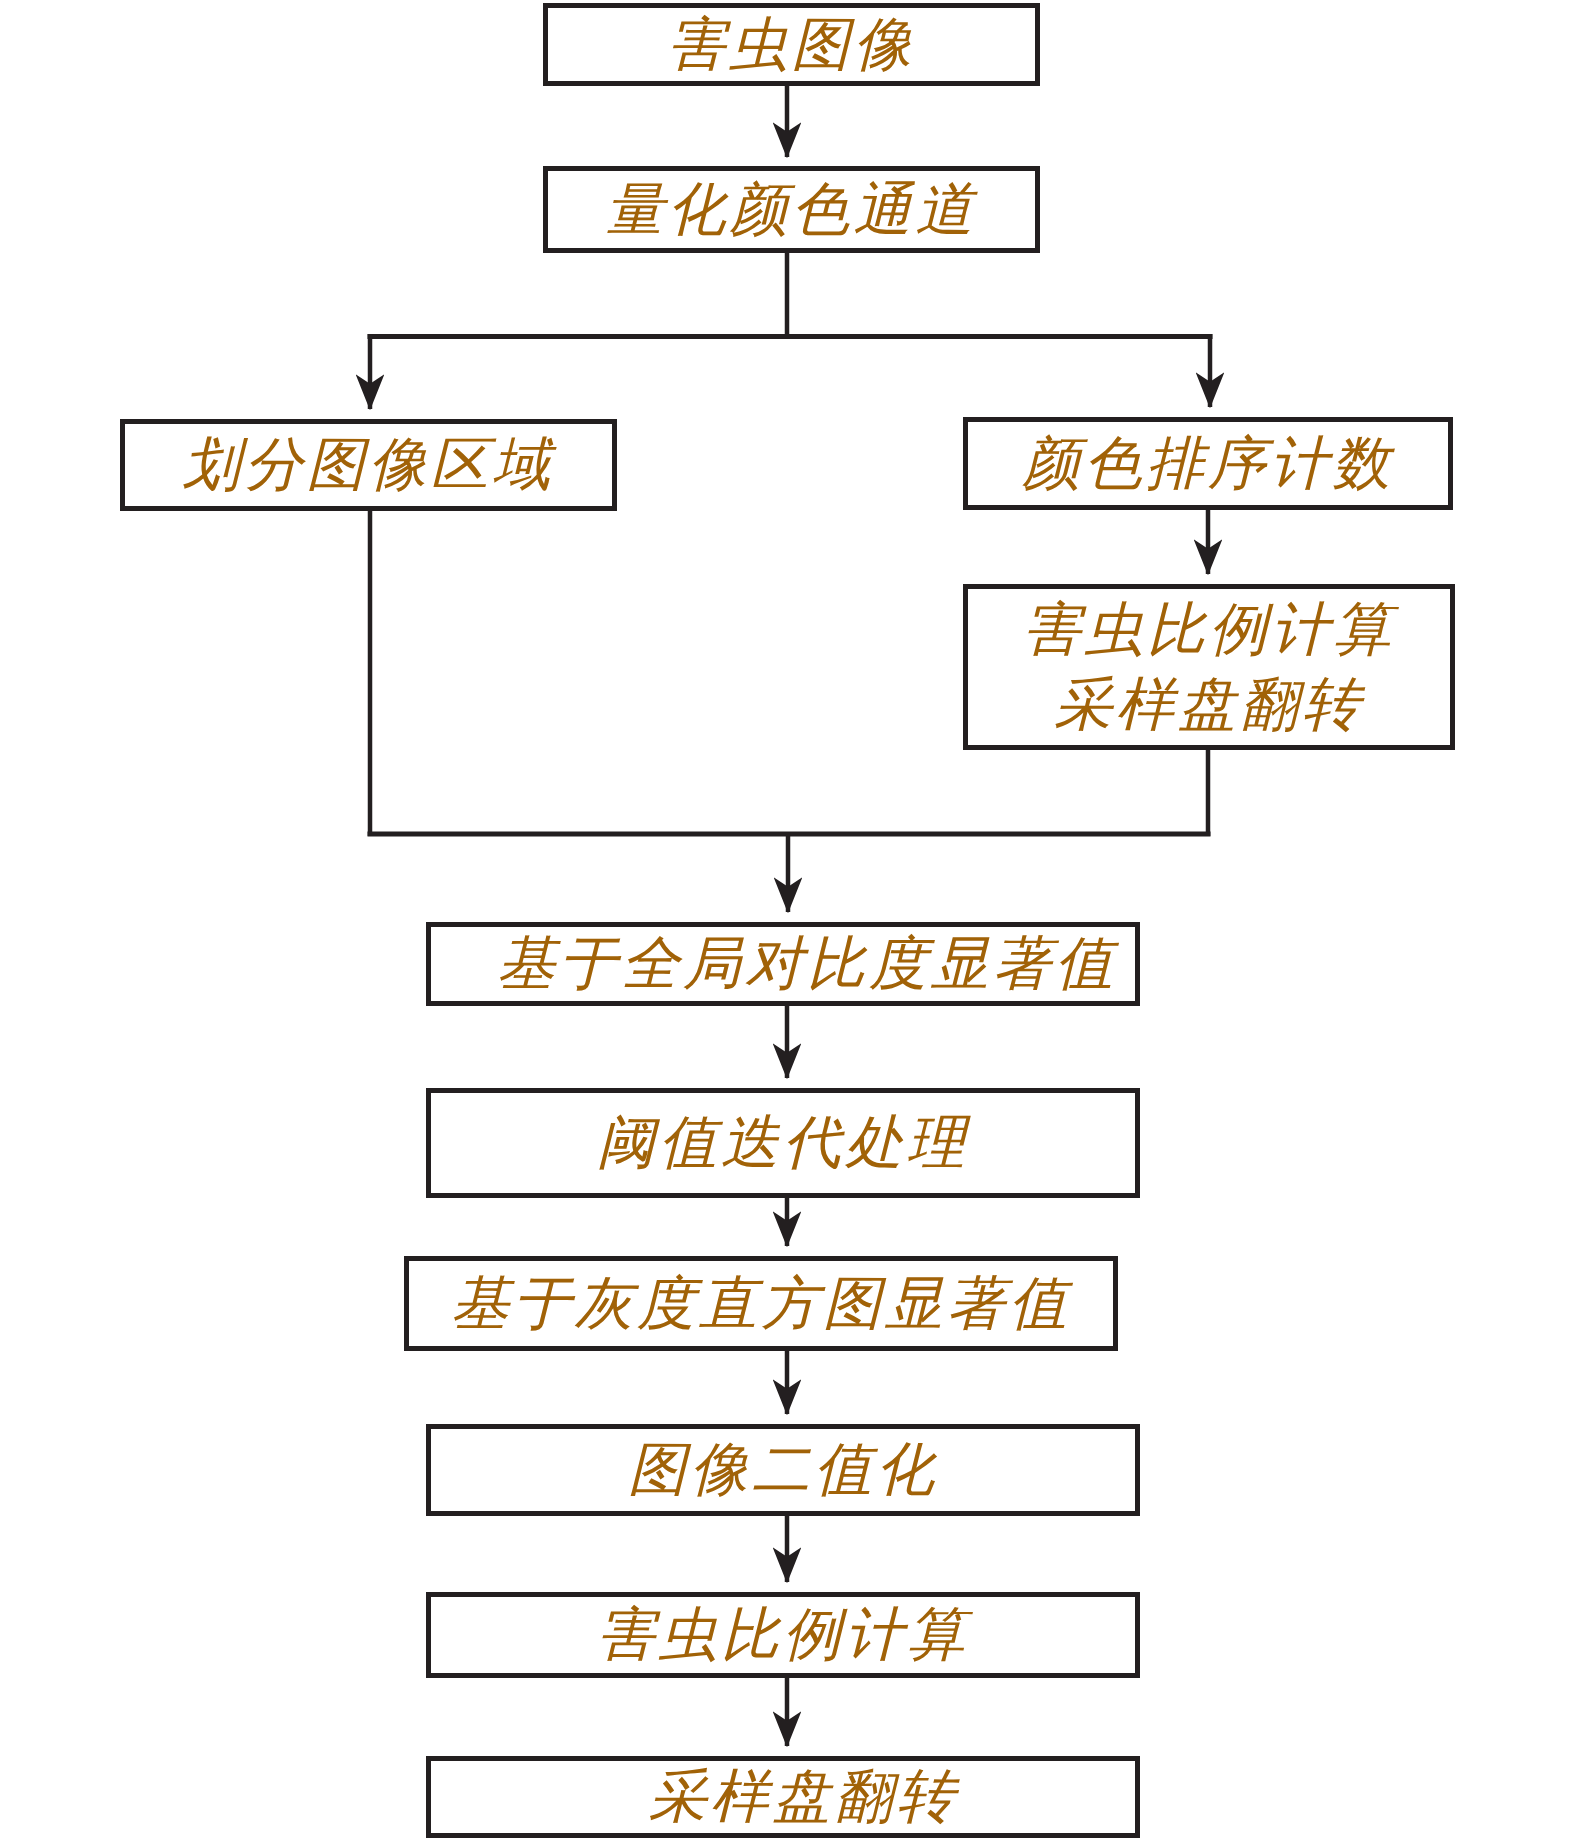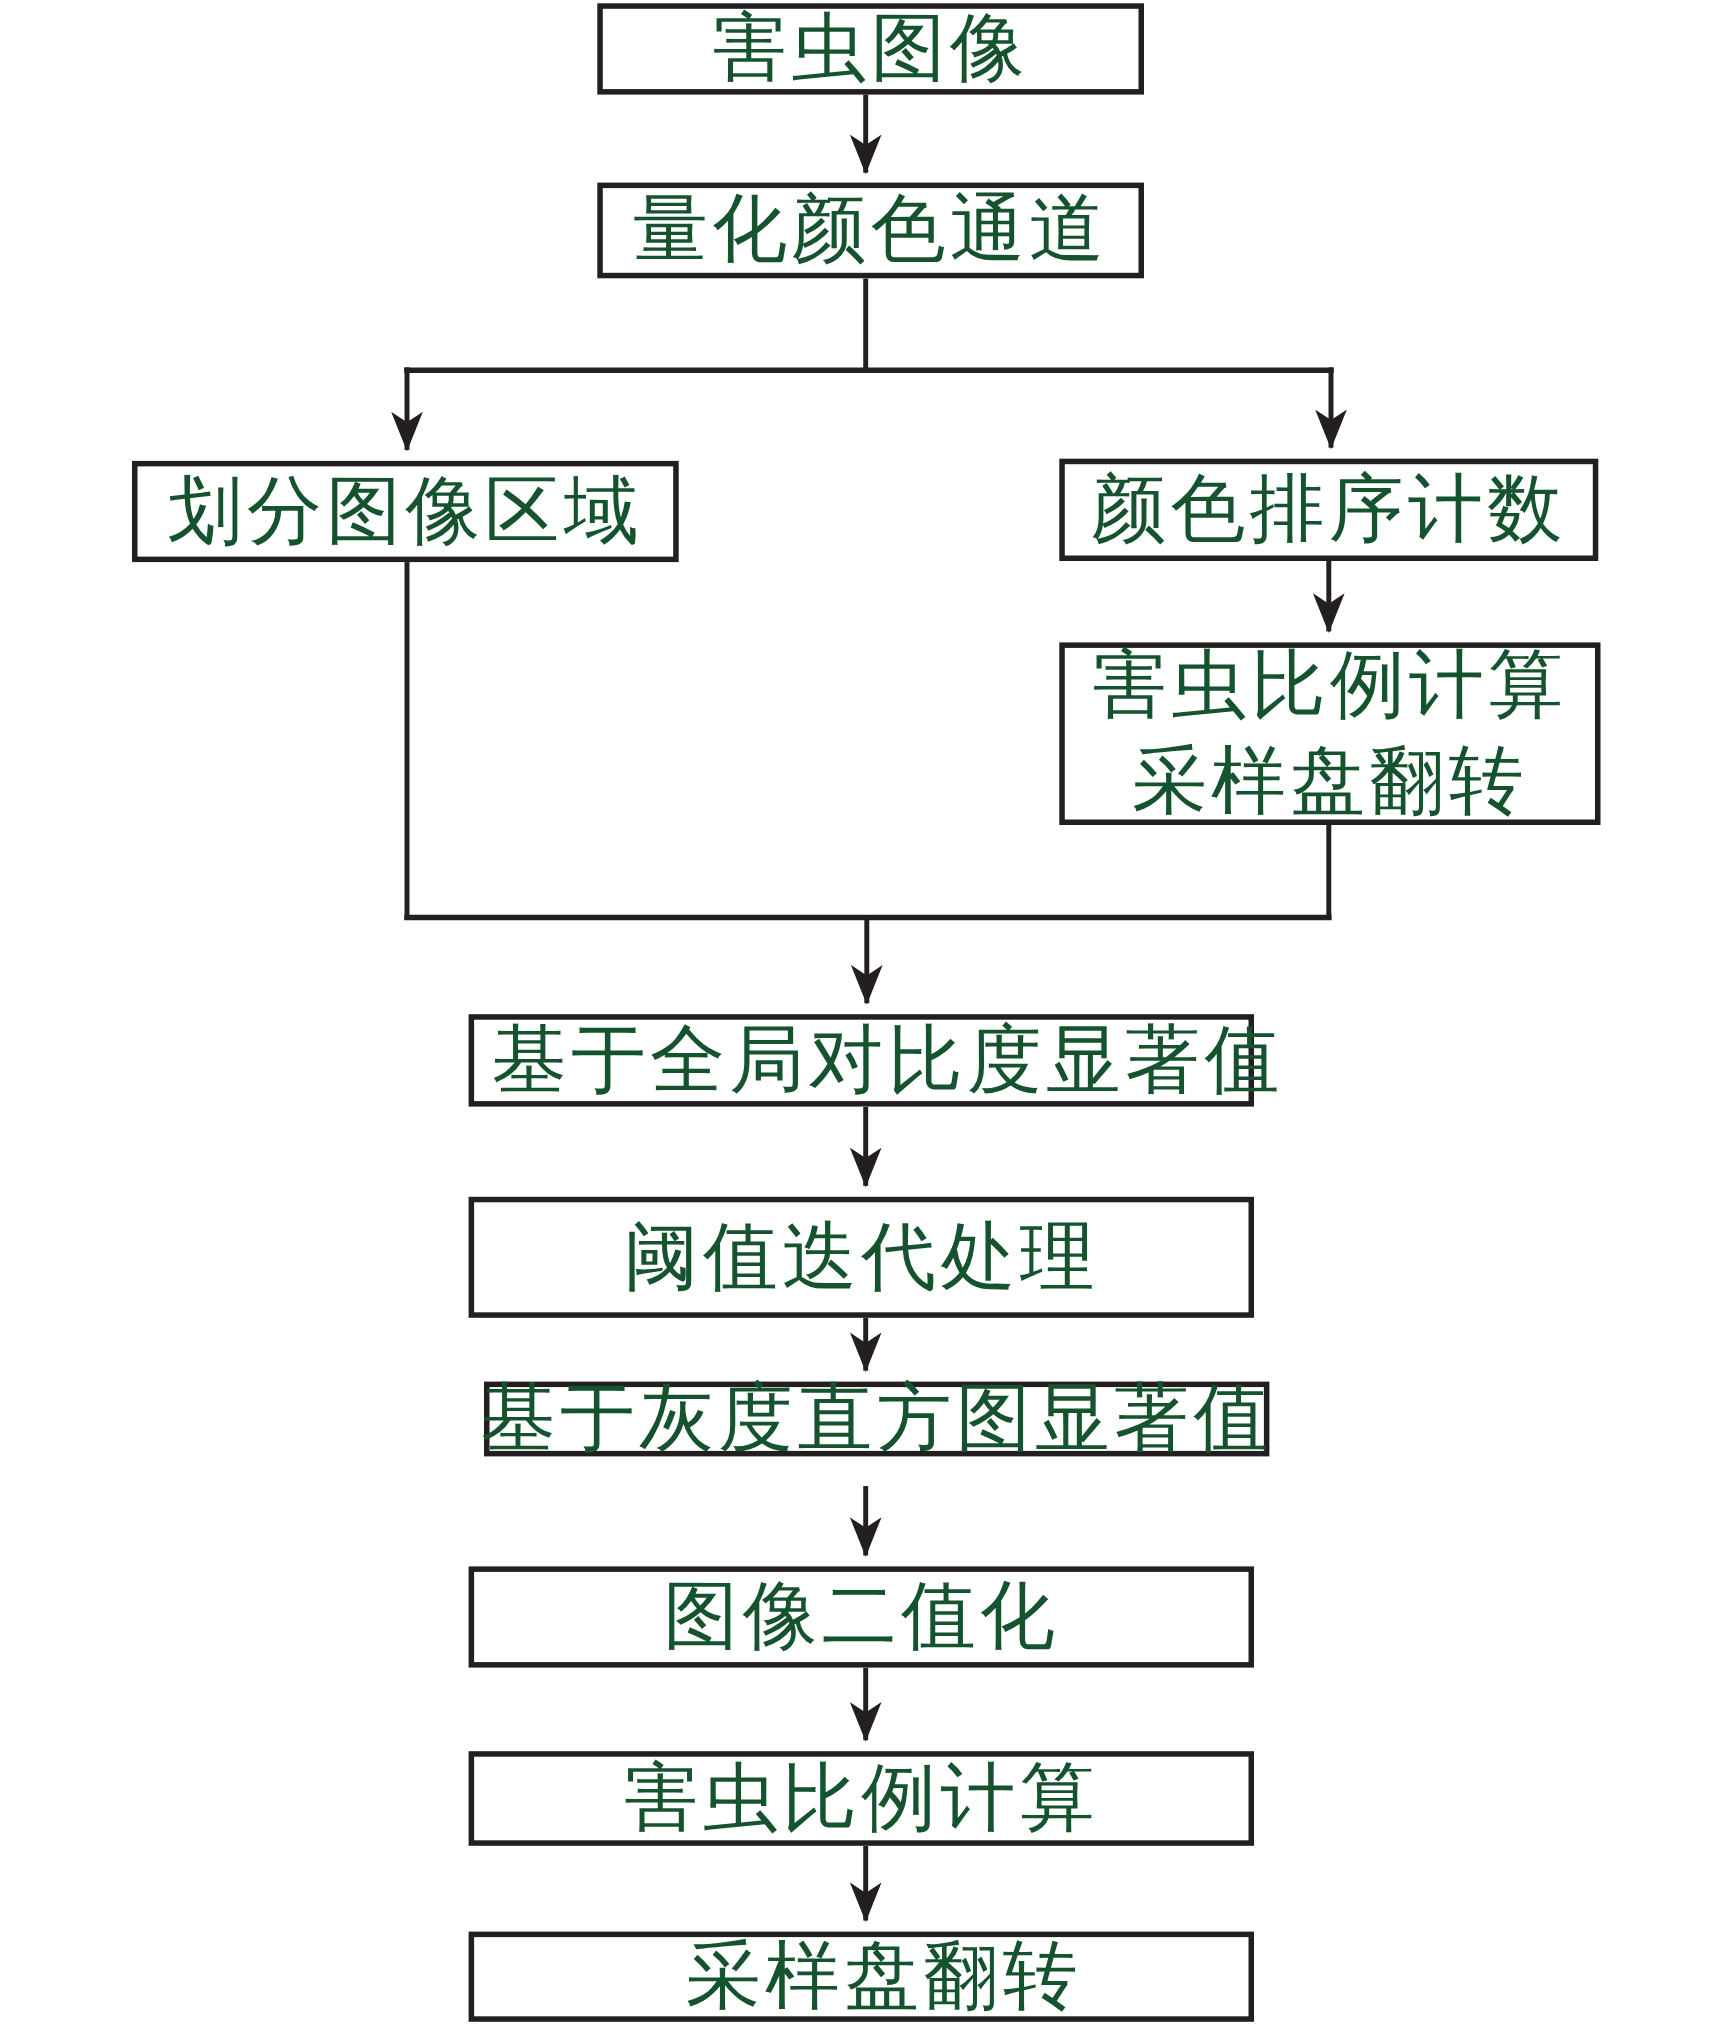--- a/index.html
+++ b/index.html
@@ -36,30 +36,31 @@
   .connector-layer .arrowhead-fill {
     fill: #231f20;
     stroke: none;
   }
   .node {
     position: absolute;
     z-index: 2;
     box-sizing: border-box;
     border: 5px solid #231f20;
     background: #ffffff;
-    color: #14532d;
+    color: #a16207;
     display: flex;
     flex-direction: column;
     align-items: center;
     justify-content: center;
     text-align: center;
-    font-size: 68px;
+    font-size: 58px;
     letter-spacing: 4px;
     line-height: 1.3;
     white-space: nowrap;
+    font-style: italic;
   }
 </style>
 </head>
 <body>
 
 <div class="canvas">
 
   <svg class="connector-layer" viewBox="0 0 1575 1842" xmlns="http://www.w3.org/2000/svg">
     <defs>
       <marker id="ah" viewBox="0 0 8 6.4" markerWidth="8" markerHeight="6.4" refX="7.7" refY="3.2" orient="auto" markerUnits="strokeWidth">
@@ -108,21 +109,21 @@
 
   <div class="node" style="left:963px; top:584px; width:492px; height:166px;">
     <div>害虫比例计算</div>
     <div>采样盘翻转</div>
   </div>
 
   <div class="node" style="left:426px; top:922px; width:714px; height:84px;padding-left:48px;">基于全局对比度显著值</div>
 
   <div class="node" style="left:426px; top:1088px; width:714px; height:110px;">阈值迭代处理</div>
 
-  <div class="node" style="left:440px; top:1256px; width:714px; height:68px;">基于灰度直方图显著值</div>
+  <div class="node" style="left:404px; top:1256px; width:714px; height:95px;">基于灰度直方图显著值</div>
 
   <div class="node" style="left:426px; top:1424px; width:714px; height:92px;">图像二值化</div>
 
   <div class="node" style="left:426px; top:1592px; width:714px; height:86px;">害虫比例计算</div>
 
   <div class="node" style="left:426px; top:1756px; width:714px; height:82px;padding-left:41px;">采样盘翻转</div>
 
 </div>
 
 </body></html>

